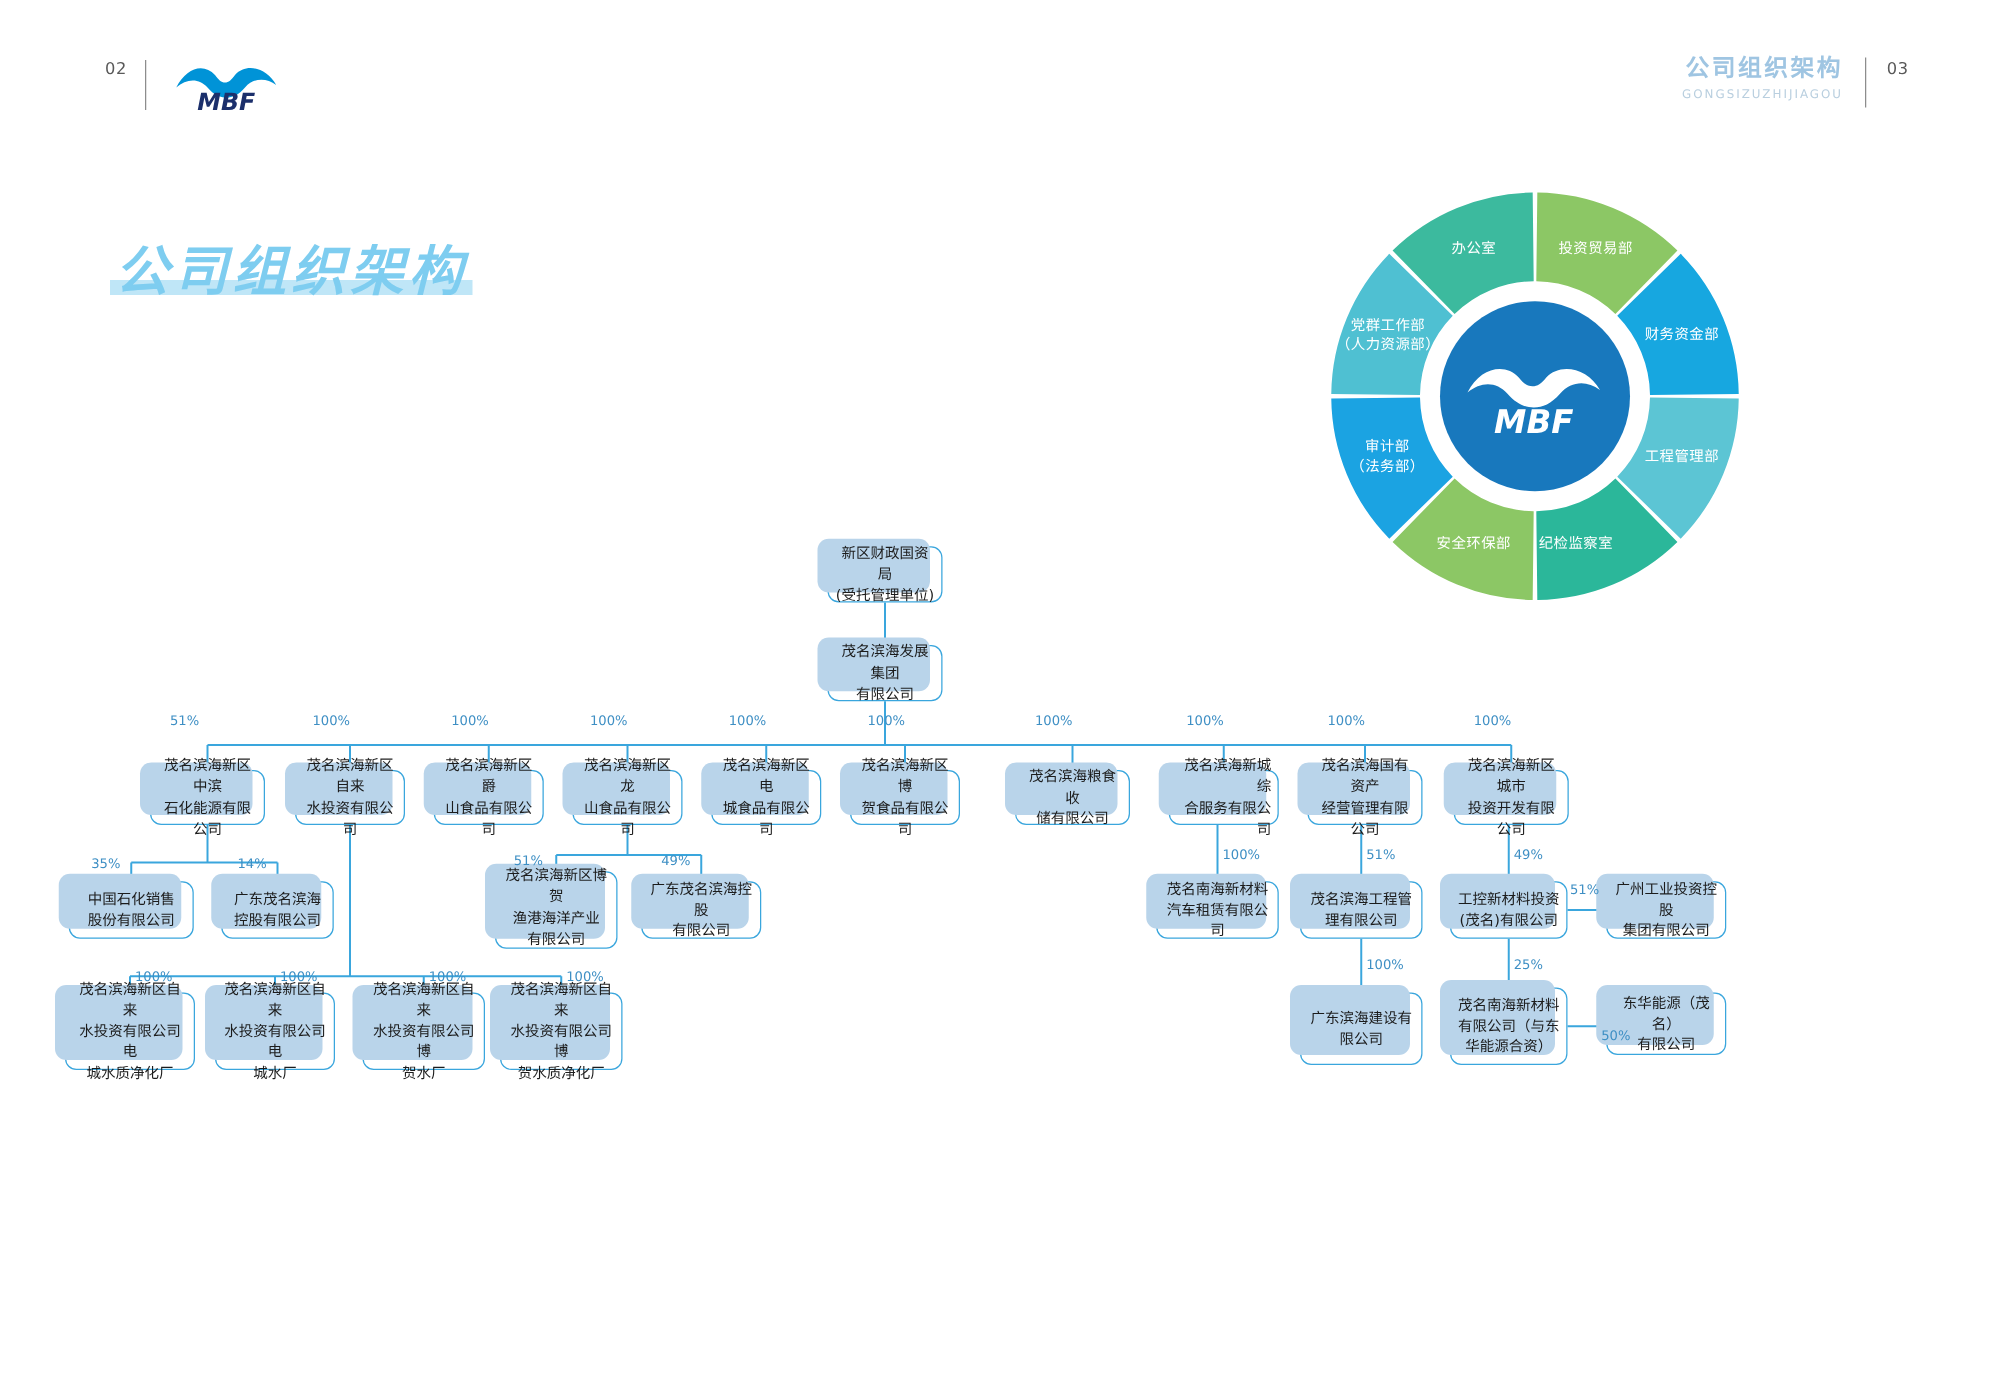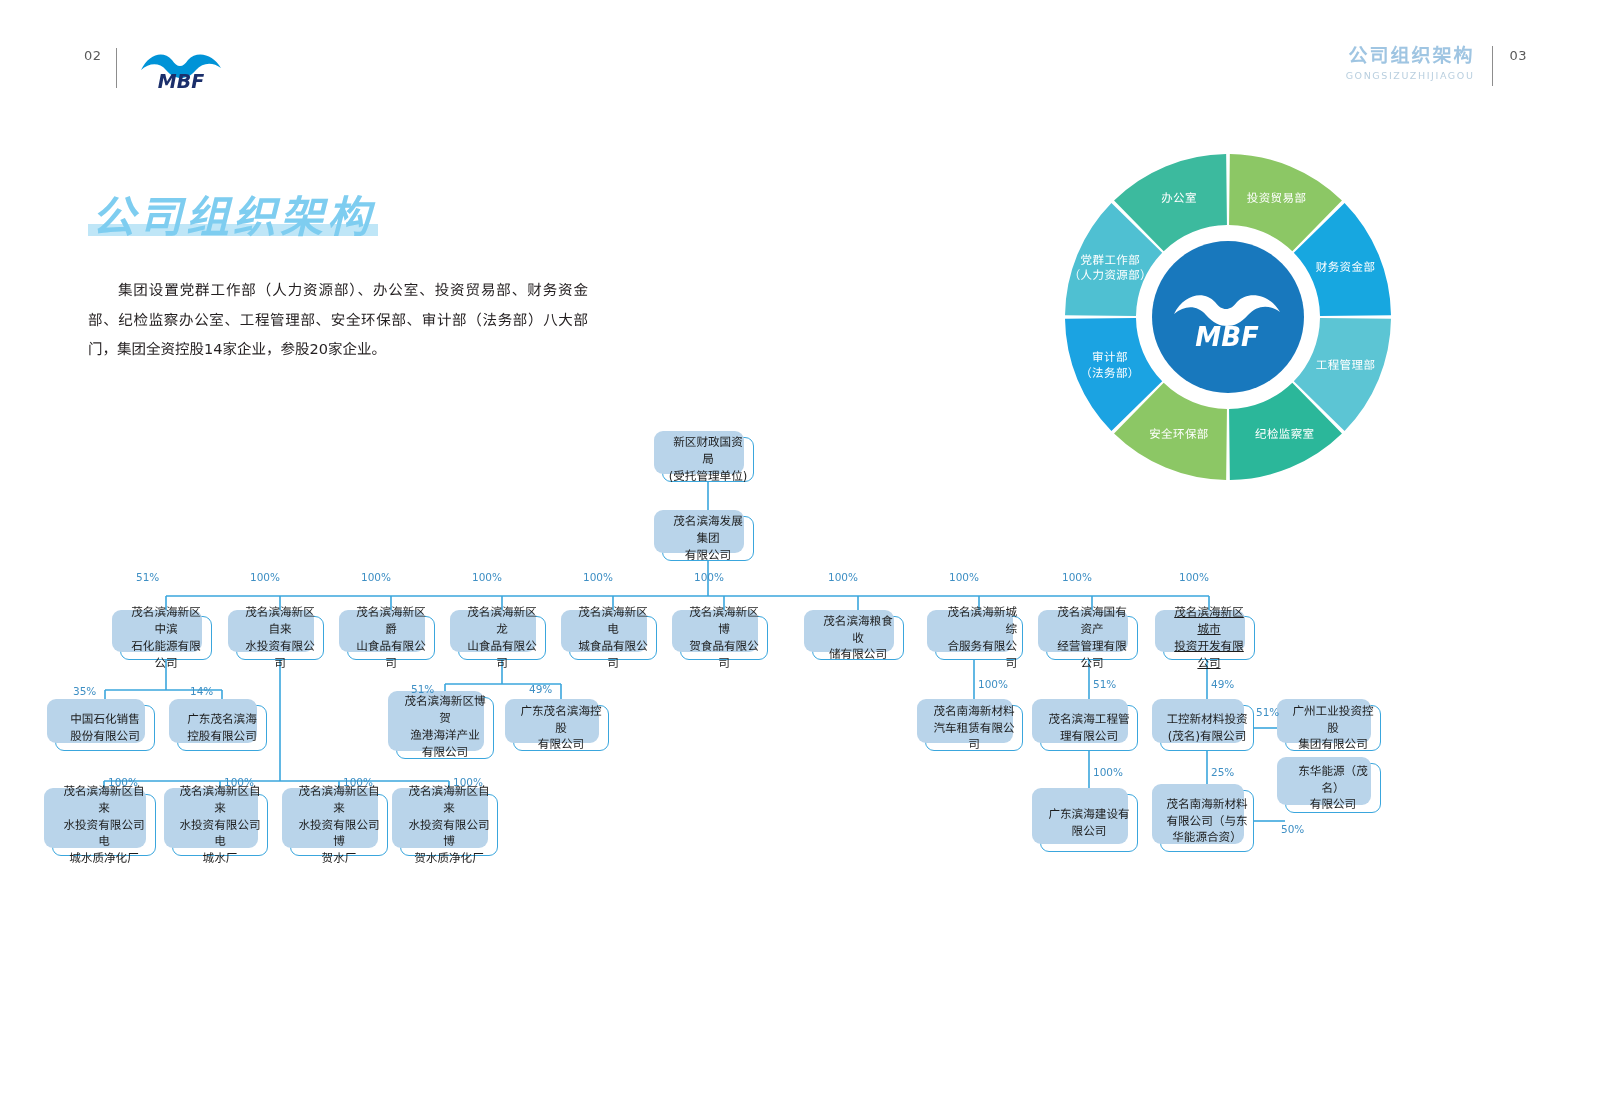--- a/index.html
+++ b/index.html
@@ -90,21 +90,20 @@
   <div class="hdr-right">
     <div class="hdr-right-txt">
       <div class="hdr-cn">公司组织架构</div>
       <div class="hdr-en">GONGSIZUZHIJIAGOU</div>
     </div>
     <span class="hdr-rule2"></span>
     <span class="folio-r">03</span>
   </div>
 
   <div class="big-title">公司组织架构</div>
-  <div class="intro"><span class="ind"></span><span>集团设置党群工作部（人力资源部）、办公室、投资贸易部、财务资金部、纪检监察办公室、工程管理部、安全环保部、审计部（法务部）八大部门，集团全资控股14家企业，参股20家企业。</span></div>
 
   <div class="donut-wrap">
     <svg width="330" height="330" viewBox="0 0 330 330">
       <g id="donut-segments">
           <path d="M166.84913667764573,2.010489007582521 A163,163 0 0 1 278.9434514009137,48.441474430878216 L229.31164128149732,99.2123659364466 A92,92 0 0 0 166.04368450517427,73.00592017605884 Z" fill="#8cc765"></path>
           <path d="M281.5585255691218,51.056548599086284 A163,163 0 0 1 327.98951099241754,163.15086332235433 L256.9940798239412,163.95631549482576 A92,92 0 0 0 230.78763406355338,100.68835871850268 Z" fill="#17a7e0"></path>
           <path d="M327.98951099241754,166.84913667764567 A163,163 0 0 1 281.5585255691218,278.9434514009137 L230.78763406355338,229.31164128149732 A92,92 0 0 0 256.9940798239412,166.04368450517424 Z" fill="#5cc5d4"></path>
           <path d="M278.9434514009137,281.5585255691218 A163,163 0 0 1 166.84913667764573,327.9895109924175 L166.04368450517427,256.99407982394115 A92,92 0 0 0 229.31164128149732,230.7876340635534 Z" fill="#2bb79a"></path>
           <path d="M163.1508633223543,327.9895109924175 A163,163 0 0 1 51.05654859908631,281.5585255691218 L100.6883587185027,230.7876340635534 A92,92 0 0 0 163.95631549482573,256.99407982394115 Z" fill="#8cc765"></path>
           <path d="M48.441474430878216,278.9434514009137 A163,163 0 0 1 2.010489007582521,166.84913667764573 L73.00592017605884,166.04368450517427 A92,92 0 0 0 99.2123659364466,229.31164128149732 Z" fill="#1ba3e2"></path>
@@ -124,21 +123,21 @@
     <div id="donut-labels">
         <div class="seg-label" style="left: 183.792px; top: 39.2054px;">
           <div>投资贸易部</div>
         </div>
         <div class="seg-label" style="left: 252.795px; top: 108.208px;">
           <div>财务资金部</div>
         </div>
         <div class="seg-label" style="left: 252.795px; top: 205.792px;">
           <div>工程管理部</div>
         </div>
-        <div class="seg-label" style="left: 192px; top: 274.795px;">
+        <div class="seg-label" style="left: 168px; top: 274.795px;">
           <div>纪检监察室</div>
         </div>
         <div class="seg-label" style="left: 86.2079px; top: 274.795px;">
           <div>安全环保部</div>
         </div>
         <div class="seg-label" style="left: 17.2054px; top: 198.292px;">
           <div>审计部</div>
           <div>（法务部）</div>
         </div>
         <div class="seg-label" style="left: 5.70536px; top: 100.708px;">
@@ -259,21 +258,21 @@
           </span>
         </div>
         <div class="pct" style="left: 949px; top: 571px;">100%</div>
         <div class="node" style="left: 1046px; top: 616px; width: 92px; height: 44px;">
           <span>
             <div>茂名滨海国有资产</div>
             <div>经营管理有限公司</div>
           </span>
         </div>
         <div class="pct" style="left: 1062px; top: 571px;">100%</div>
-        <div class="node" style="left: 1163px; top: 616px; width: 92px; height: 44px; text-decoration: underline;">
+        <div class="node" style="left: 1163px; top: 616px; width: 92px; height: 44px;">
           <span>
             <div>茂名滨海新区城市</div>
             <div>投资开发有限公司</div>
           </span>
         </div>
         <div class="pct" style="left: 1179px; top: 571px;">100%</div>
         <div class="node" style="left: 55px; top: 705px; width: 100px; height: 46px;">
           <span>
             <div>中国石化销售</div>
             <div>股份有限公司</div>
@@ -364,21 +363,21 @@
             <div>限公司</div>
           </span>
         </div>
         <div class="node" style="left: 1160px; top: 790px; width: 94px; height: 62px;">
           <span>
             <div>茂名南海新材料</div>
             <div>有限公司（与东</div>
             <div>华能源合资）</div>
           </span>
         </div>
-        <div class="node" style="left: 1285px; top: 763px; width: 96px; height: 50px; justify-content: flex-end;">
+        <div class="node" style="left: 1285px; top: 794px; width: 96px; height: 50px; justify-content: flex-end;">
           <span>
             <div>东华能源（茂名）</div>
             <div>有限公司</div>
           </span>
         </div>
         <div class="pct" style="left: 108px; top: 776px;">100%</div>
         <div class="pct" style="left: 224px; top: 776px;">100%</div>
         <div class="pct" style="left: 343px; top: 776px;">100%</div>
         <div class="pct" style="left: 453px; top: 776px;">100%</div>
         <div class="pct" style="left: 1093px; top: 766px;">100%</div>

